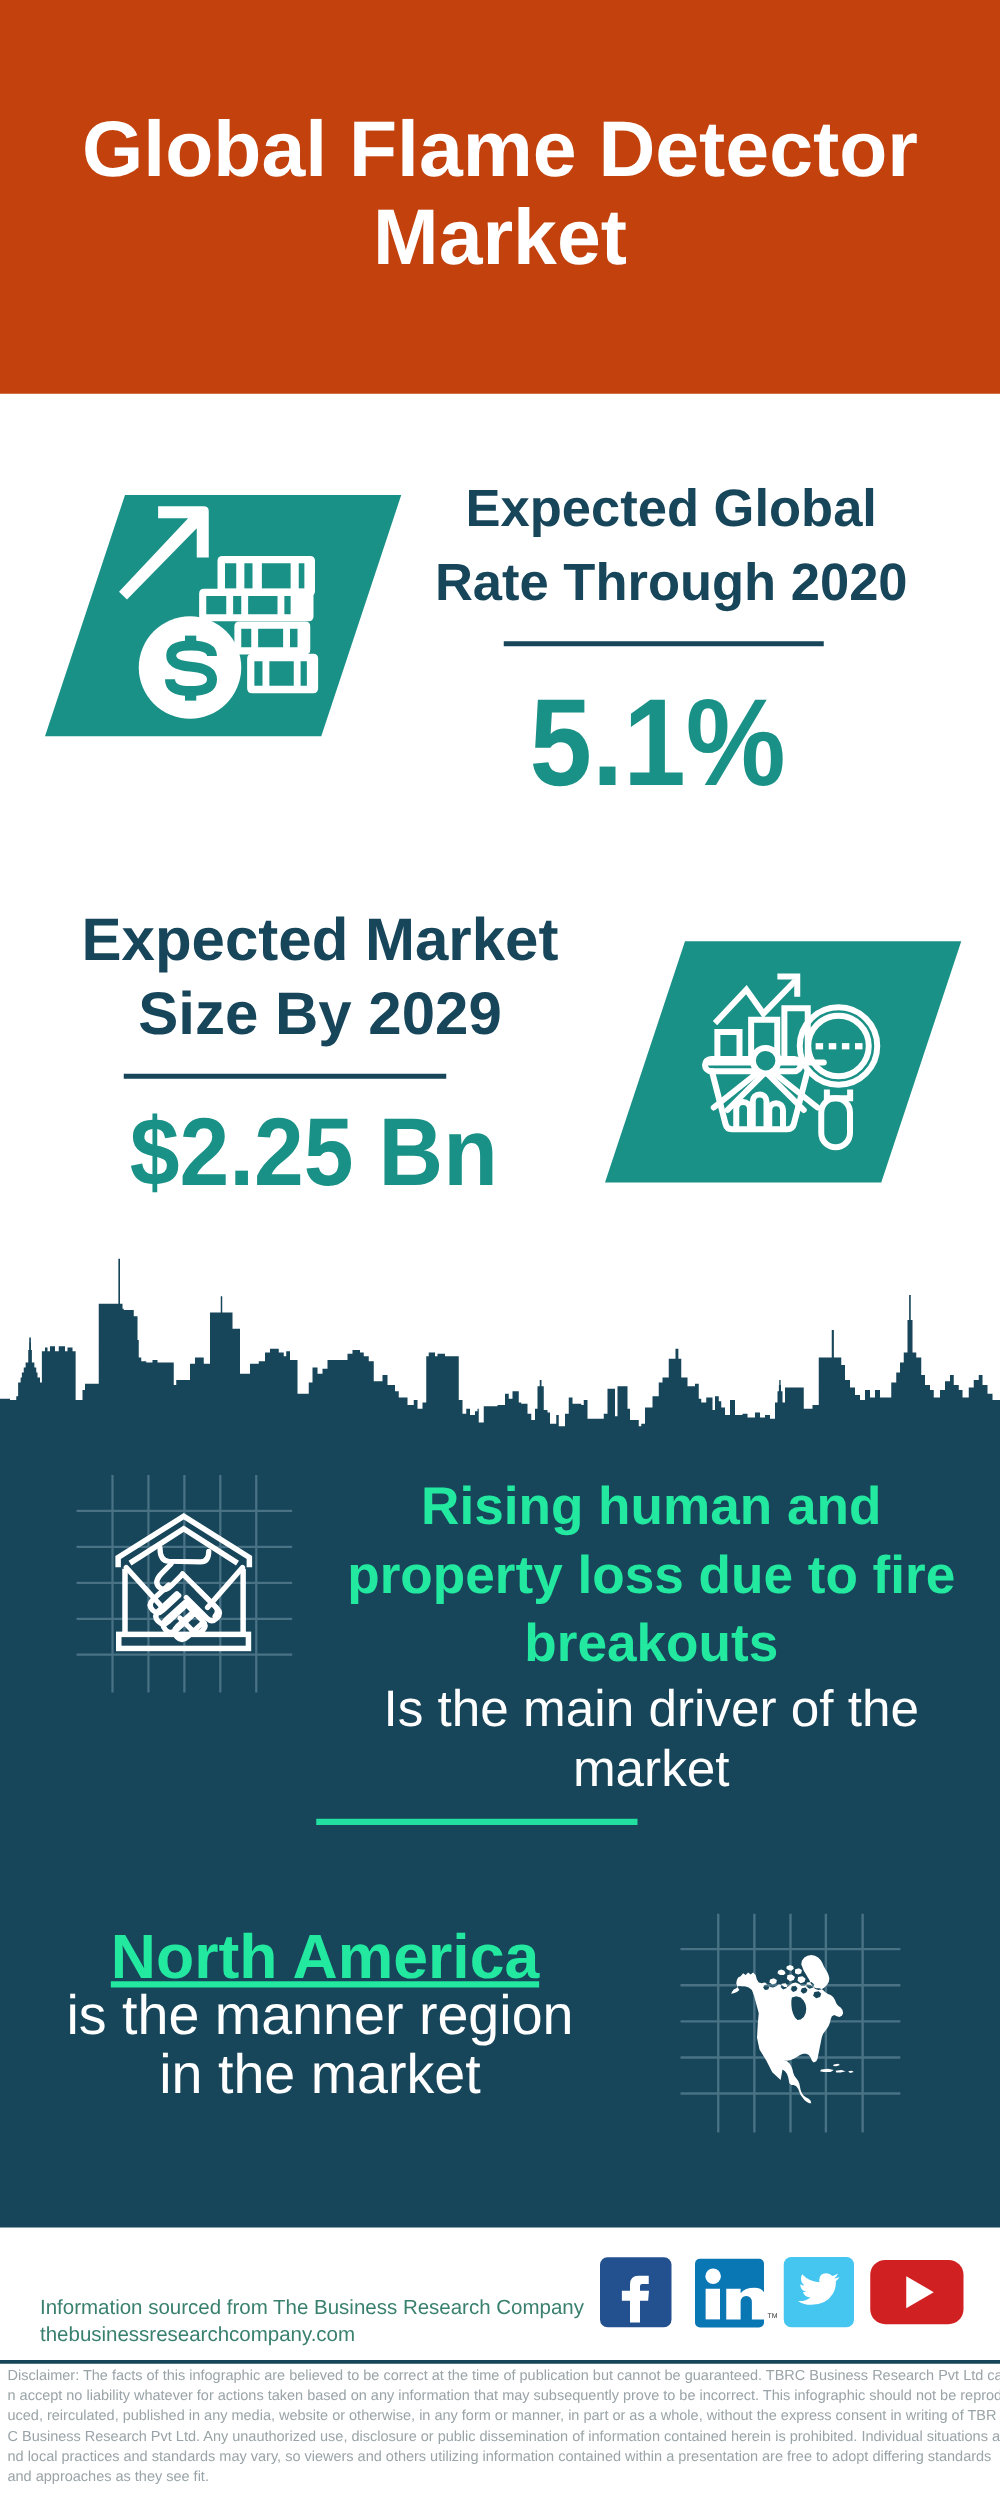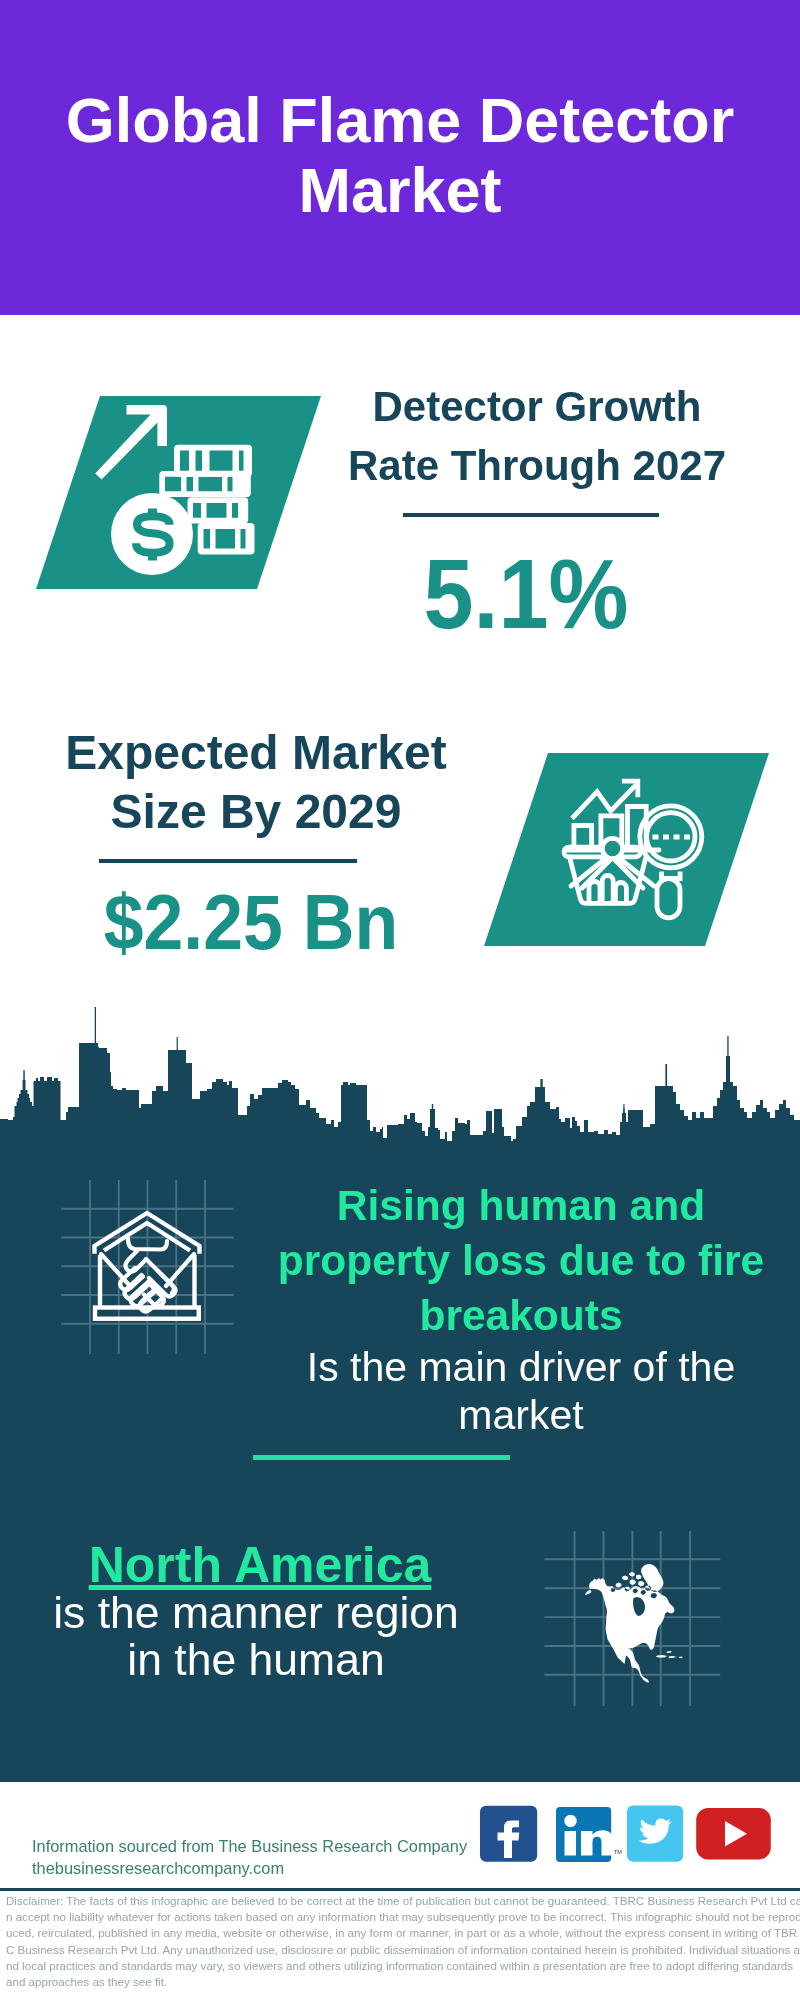--- a/index.html
+++ b/index.html
@@ -1,18 +1,18 @@
 <!DOCTYPE html>
 <html><head>
 <meta charset="utf-8">
 <style>
   html,body{margin:0;padding:0;}
   body{width:800px;height:2000px;background:#ffffff;font-family:"Liberation Sans",sans-serif;overflow:hidden;}
   .page{position:relative;width:800px;height:2000px;}
-  .header{position:absolute;left:0;top:0;width:800px;height:315px;background:#6d28d9;}
+  .header{position:absolute;left:0;top:0;width:800px;height:315px;background:#c2410c;}
   .header-title{position:absolute;left:0;top:85px;width:800px;text-align:center;color:#ffffff;font-size:63px;font-weight:bold;line-height:70px;}
 
   
   .darkband{position:absolute;left:0;top:1155px;width:800px;height:635px;background:#17455a;}
   .skyline{position:absolute;left:0;top:1000px;width:800px;height:160px;}
 
   
   .para{position:absolute;}
   .stat-head{position:absolute;color:#17455a;font-weight:bold;text-align:center;}
   .stat-rule{position:absolute;height:4px;background:#17455a;}
@@ -110,22 +110,22 @@
       <g fill="none" stroke="#1a9187" stroke-width="8">
         <path d="M 139.6,132.8 Q 139.6,124.3 122.2,124.3 Q 107,124.3 107,132.4 Q 107,140 122.2,141.3 Q 139.6,142.6 139.6,151.5 Q 139.6,160.8 122.2,160.8 Q 106,160.8 106,151.3"></path>
       </g>
       <g fill="#1a9187">
         <rect x="118" y="116.5" width="9" height="10"></rect>
         <rect x="118" y="158.5" width="9" height="10"></rect>
       </g>
     </svg>
   </div>
   <div class="stat-head" style="left:287px;top:377px;width:500px;font-size:42px;line-height:59px;">
-    <div>Detector Growth</div>
-    <div>Rate Through 2027</div>
+    <div>Expected Global</div>
+    <div>Rate Through 2020</div>
   </div>
   <div class="stat-rule" style="left:403px;top:513px;width:256px;"></div>
   <div class="stat-value" style="left:276px;top:544px;width:500px;font-size:99px;line-height:99px;transform:scaleX(0.908);">5.1%</div>
 
   <div class="stat-head" style="left:6px;top:723px;width:500px;font-size:48px;line-height:59px;">
     <div>Expected Market</div>
     <div>Size By 2029</div>
   </div>
   <div class="stat-rule" style="left:99px;top:859px;width:258px;"></div>
   <div class="stat-value" style="left:1px;top:873px;width:500px;font-size:77px;line-height:99px;transform:scaleX(0.93);">$2.25 Bn</div>
@@ -181,21 +181,21 @@
     <div>Is the main driver of the</div>
     <div>market</div>
   </div>
   <div class="ins-rule" style="left:253px;top:1455px;width:257px;"></div>
 
   <div class="ins-hi" style="left:10px;top:1538px;width:500px;font-size:50px;line-height:55.2px;text-decoration:underline;">
     <div>North America</div>
   </div>
   <div class="ins-sub" style="left:6px;top:1589px;width:500px;font-size:44.5px;line-height:47.2px;">
     <div>is the manner region</div>
-    <div>in the human</div>
+    <div>in the market</div>
   </div>
 
   <svg class="grid-icon" width="210" height="210" viewBox="0 0 210 210" style="left:530px;top:1510px;">
     <g stroke="#4a7285" stroke-width="1.9" fill="none">
       <line x1="44.6" y1="21" x2="44.6" y2="196"></line>
       <line x1="73.5" y1="21" x2="73.5" y2="196"></line>
       <line x1="102.4" y1="21" x2="102.4" y2="196"></line>
       <line x1="130.7" y1="21" x2="130.7" y2="196"></line>
       <line x1="160.1" y1="21" x2="160.1" y2="196"></line>
       <line x1="14.4" y1="49.3" x2="190.3" y2="49.3"></line>

